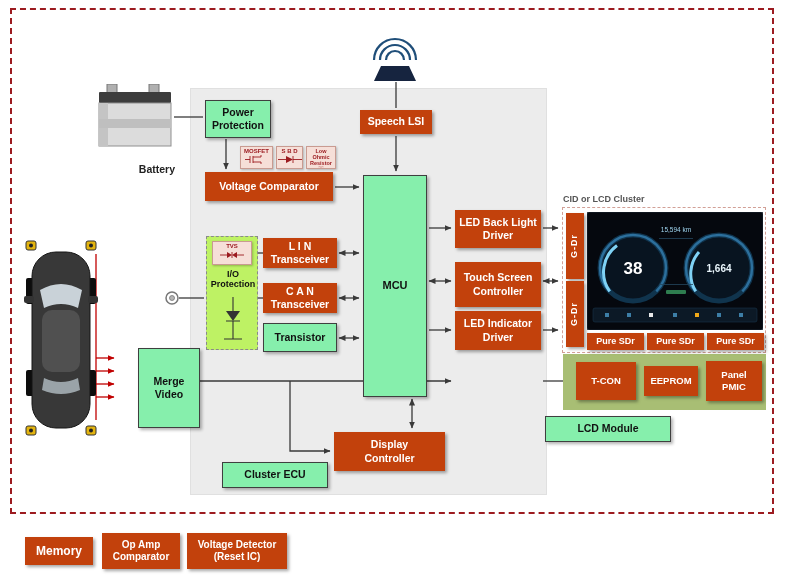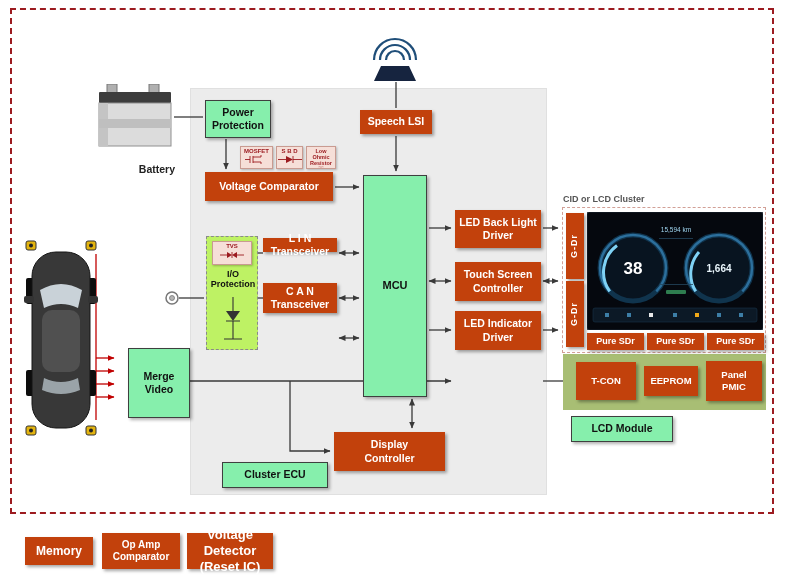--- a/index.html
+++ b/index.html
@@ -162,38 +162,39 @@
       </svg>
     </div>
     <div class="abs" style="left:0;top:32px;width:52px;text-align:center;font-size:9px;font-weight:bold;color:#111;white-space:pre-line">I/O
 Protection</div>
     <svg class="abs" style="left:0;top:58px" width="52" height="54" viewBox="0 0 52 54">
       <path d="M26,2 L26,16 M19,26 L33,26 M26,26 L26,44 M17,44 L35,44" stroke="#333" stroke-width="1.1" fill="none"></path>
       <polygon points="19,16 33,16 26,26" fill="#333"></polygon>
     </svg>
   </div>
 
-  <div class="abs red-box" style="left:263px;top:238px;width:74px;height:14px">L I N
+  <div class="abs red-box" style="left:263px;top:238px;width:74px;height:30px">L I N
 Transceiver</div>
   <div class="abs red-box" style="left:263px;top:283px;width:74px;height:30px">C A N
 Transceiver</div>
+  <div class="abs white-box" style="left:263px;top:323px;width:74px;height:29px">Transistor</div>
 
   <div class="abs white-box" style="left:363px;top:175px;width:64px;height:222px;font-size:11px">MCU</div>
 
-  <div class="abs white-box" style="left:128px;top:348px;width:62px;height:70px">Merge
+  <div class="abs white-box" style="left:138px;top:348px;width:62px;height:80px">Merge
 Video</div>
 
   <div class="abs red-box" style="left:334px;top:432px;width:111px;height:39px">Display
 Controller</div>
 
   <div class="abs white-box" style="left:222px;top:462px;width:106px;height:26px">Cluster ECU</div>
 
   <div class="abs red-box" style="left:455px;top:210px;width:86px;height:38px">LED Back Light
 Driver</div>
-  <div class="abs red-box" style="left:455px;top:262px;width:86px;height:39px">Touch Screen
+  <div class="abs red-box" style="left:455px;top:262px;width:86px;height:45px">Touch Screen
 Controller</div>
   <div class="abs red-box" style="left:455px;top:311px;width:86px;height:39px">LED Indicator
 Driver</div>
 
   <div class="abs caption" style="left:563px;top:194px;width:150px">CID or LCD Cluster</div>
   <div class="abs dashed-cluster" style="left:562px;top:207px;width:204px;height:146px"></div>
 
   <div class="abs red-box small-red" style="left:566px;top:213px;width:18px;height:66px">
     <span class="vtext">G-Dr</span>
   </div>
@@ -234,21 +235,21 @@
   <div class="abs red-box small-red" style="left:587px;top:333px;width:57px;height:17px">Pure SDr</div>
   <div class="abs red-box small-red" style="left:647px;top:333px;width:57px;height:17px">Pure SDr</div>
   <div class="abs red-box small-red" style="left:707px;top:333px;width:57px;height:17px">Pure SDr</div>
 
   <div class="abs green-panel" style="left:563px;top:354px;width:203px;height:56px"></div>
   <div class="abs red-box tiny-red" style="left:576px;top:362px;width:60px;height:38px">T-CON</div>
   <div class="abs red-box tiny-red" style="left:644px;top:366px;width:54px;height:30px">EEPROM</div>
   <div class="abs red-box tiny-red" style="left:706px;top:361px;width:56px;height:40px">Panel
 PMIC</div>
 
-  <div class="abs white-box" style="left:571px;top:416px;width:102px;height:26px">LCD Module</div>
+  <div class="abs white-box" style="left:545px;top:416px;width:126px;height:26px">LCD Module</div>
 
   <div class="abs red-box" style="left:25px;top:537px;width:68px;height:28px;font-size:12px">Memory</div>
   <div class="abs red-box" style="left:102px;top:533px;width:78px;height:36px;font-size:10px">Op Amp
 Comparator</div>
-  <div class="abs red-box" style="left:187px;top:533px;width:86px;height:36px;font-size:13px">Voltage Detector
+  <div class="abs red-box" style="left:187px;top:533px;width:100px;height:36px;font-size:10px">Voltage Detector
 (Reset IC)</div>
 
 </div>
 
 </body></html>

